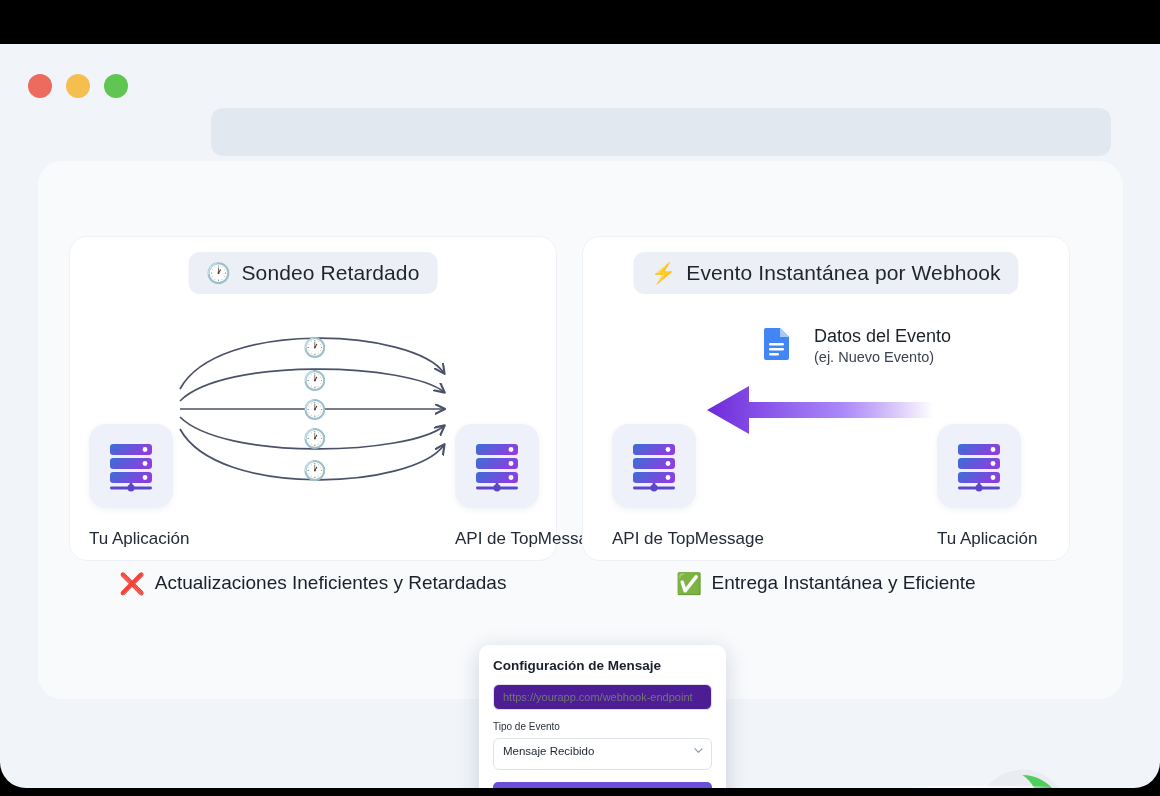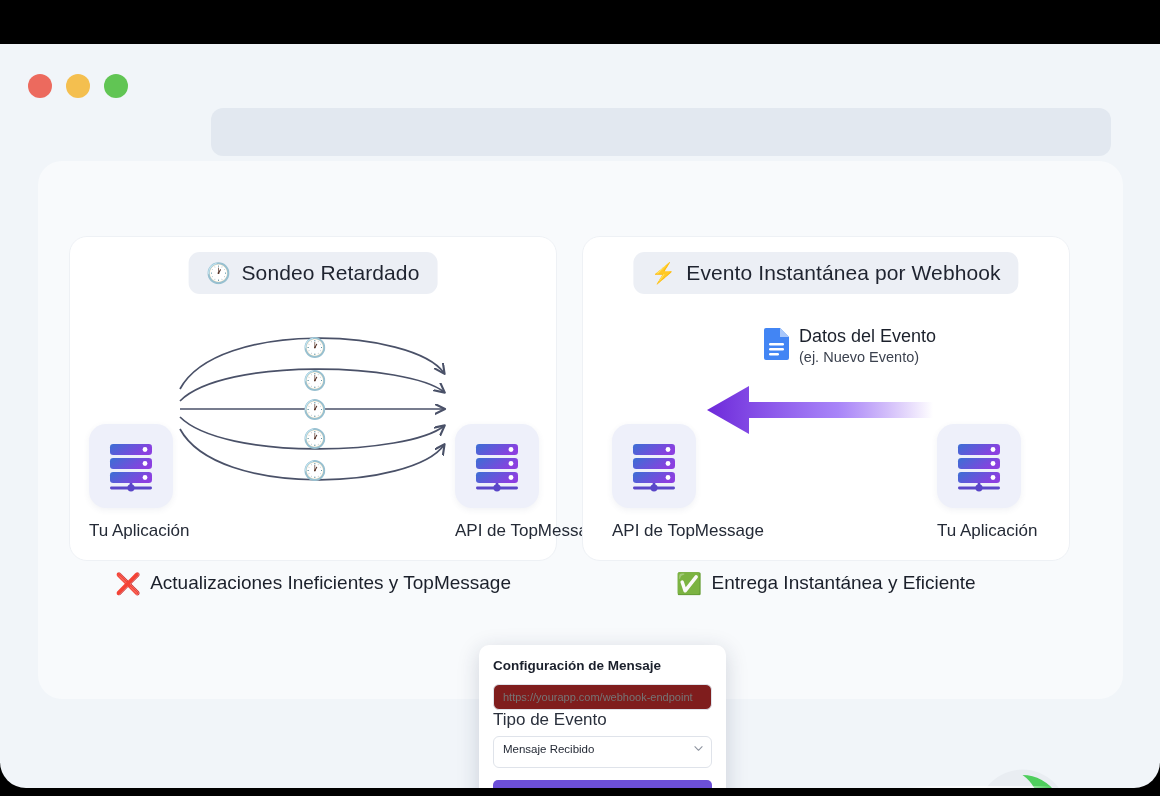--- a/index.html
+++ b/index.html
@@ -113,21 +113,21 @@
   .node .tile {
     width: 84px; height: 84px;
     background: #eef0fa;
     border-radius: 17px;
     display: flex;
     align-items: center;
     justify-content: center;
     box-shadow: 0 2px 6px rgba(60,70,120,.07);
   }
   .node .caption {
-    margin-top: 13px;
+    margin-top: 21px;
     font-size: 17px;
     color: #242a36;
     white-space: nowrap;
   }
   .node.n-left   { left: 19px;  top: 187px; }
   .node.n-right  { left: 344px; top: 187px; }
 
   
   .card.left  .node.n-left  { left: 19px; }
   .card.left  .node.n-right { left: 385px; }
@@ -167,21 +167,21 @@
     position: absolute;
     left: 120px; top: 145px;
     width: 230px; height: 56px;
   }
 
   .event-note {
     position: absolute;
     left: 180px; top: 88px;
     display: flex;
     align-items: center;
-    gap: 8px;
+    gap: 23px;
   }
   .event-note .doc { flex: 0 0 auto; }
   .event-note .txt1 {
     font-size: 18px; color: #1b202b; line-height: 1.25;
   }
   .event-note .txt2 {
     font-size: 14.5px; color: #3c424f; line-height: 1.25;
   }
 
   
@@ -198,29 +198,30 @@
   .modal-title {
     font-size: 13.5px;
     color: #1a1f2b;
     font-weight: bold;
     margin-bottom: 11px;
   }
   .modal-input {
     width: 219px; height: 26px;
     border: 1px solid #dfe3ea;
     border-radius: 6px;
-    background: #7f1d1d;
+    background: #4c1d95;
     font-size: 11px;
     color: #9aa1ad;
     padding: 0 9px;
     line-height: 24px;
     font-family: "Liberation Sans", sans-serif;
   }
   .modal-label {
-    font-size: 17px;
+    margin-top: 11px;
+    font-size: 10px;
     color: #2a303c;
   }
   .modal-select {
     position: relative;
     margin-top: 6px;
     width: 219px; height: 32px;
     border: 1px solid #dfe3ea;
     border-radius: 6px;
     background: #ffffff;
     font-size: 11.5px;
@@ -346,21 +347,21 @@
               <path d="M28 45 L28 49.5" stroke="#5a46c8" stroke-width="2.6"></path>
               <rect x="7" y="48.6" width="42" height="2.8" rx="1.4" fill="#5a46c8"></rect>
               <circle cx="28" cy="49.8" r="3.6" fill="#5a46c8"></circle>
             </svg>
           </div>
           <div class="caption">API de TopMessage</div>
         </div>
 
         <div class="card-footer">
           <span class="st-icon">❌</span>
-          <span class="st-text">Actualizaciones Ineficientes y TopMessage</span>
+          <span class="st-text">Actualizaciones Ineficientes y Retardadas</span>
         </div>
       </div>
 
       <div class="card right">
 
         <div class="card-header">
           <span class="hdr-icon">⚡</span>
           <span class="hdr-text">Evento Instantánea por Webhook</span>
         </div>
 

